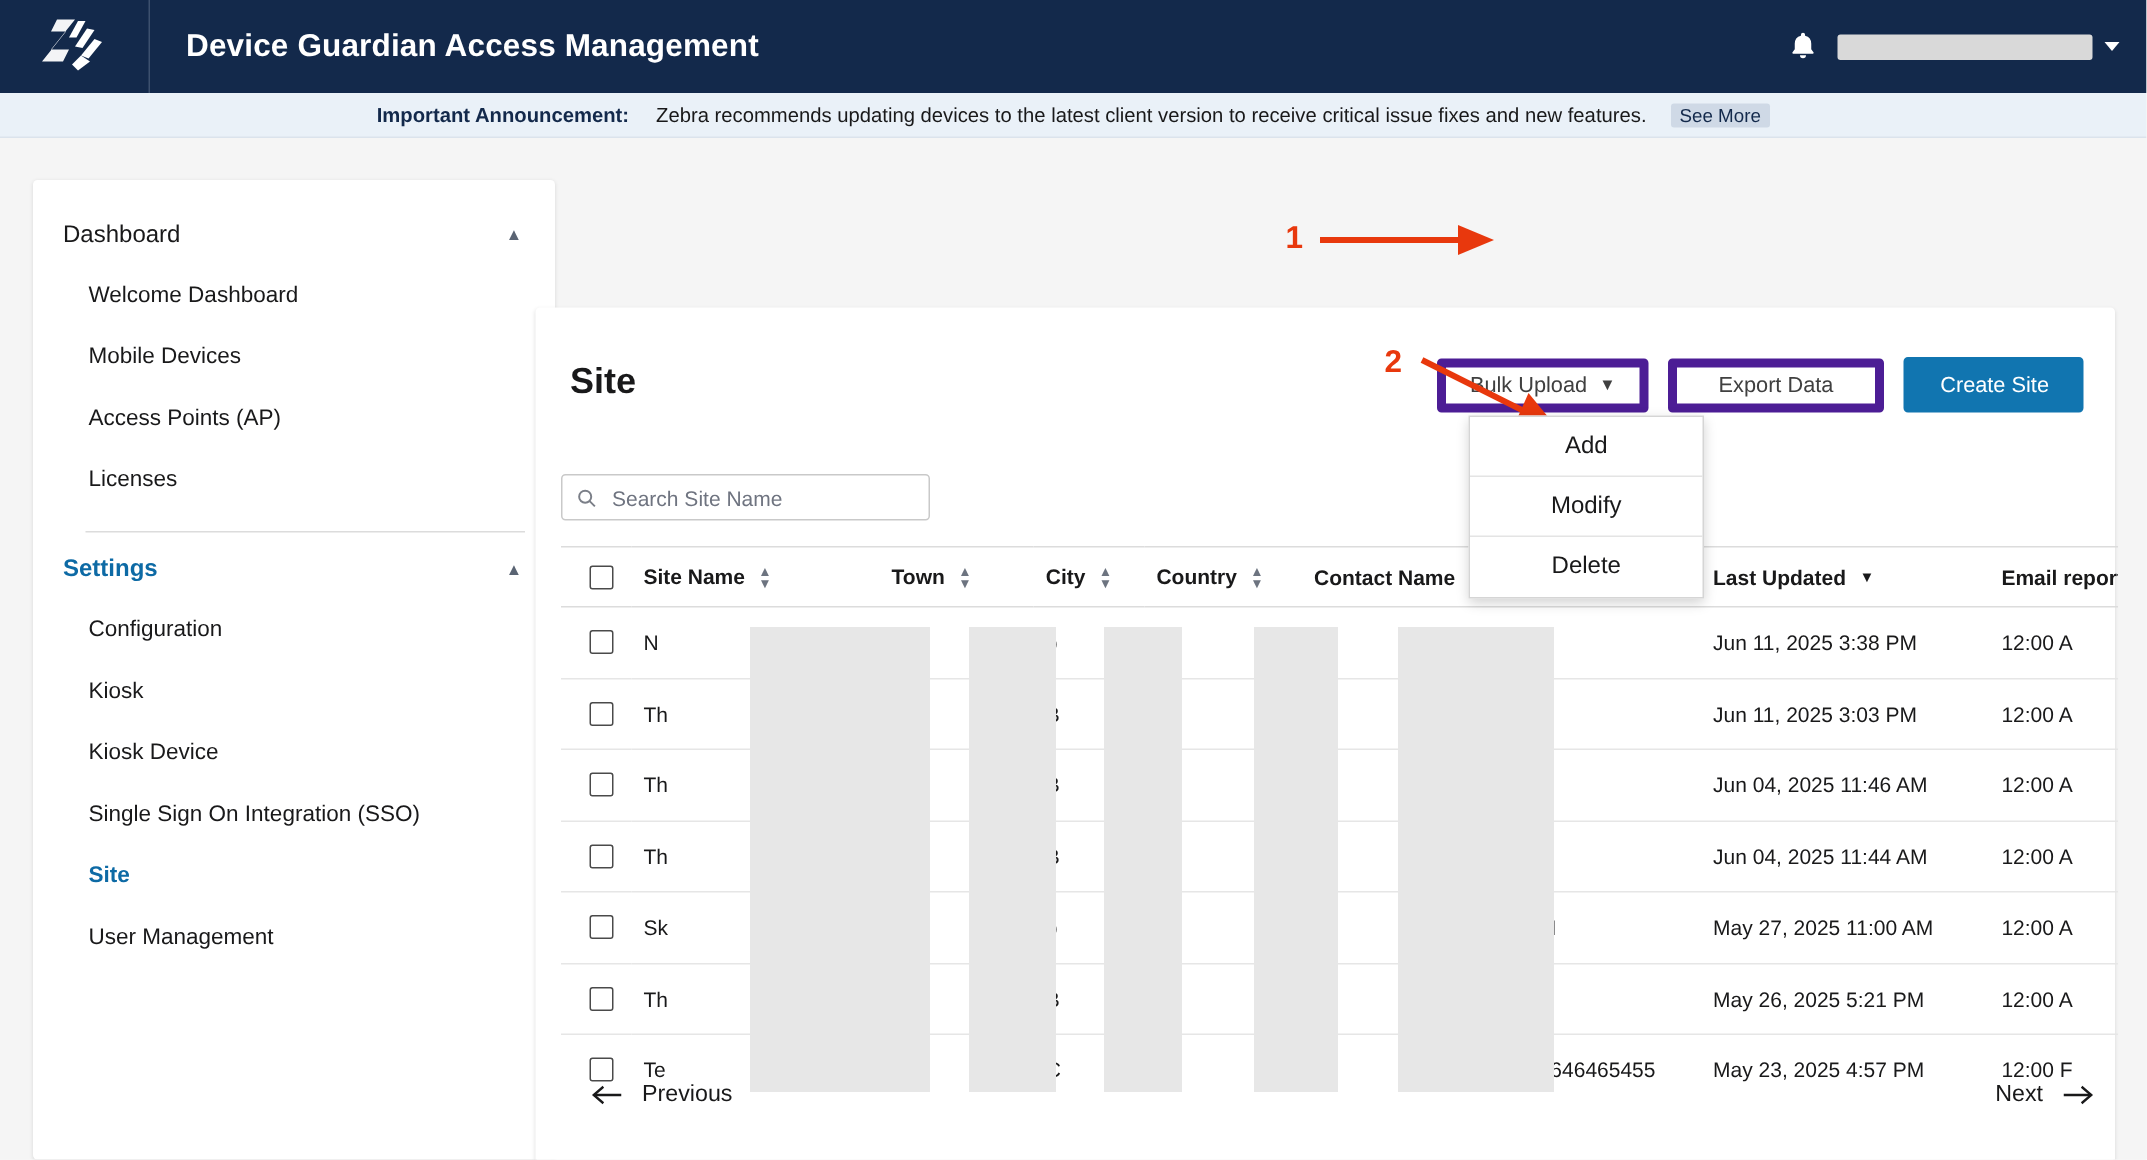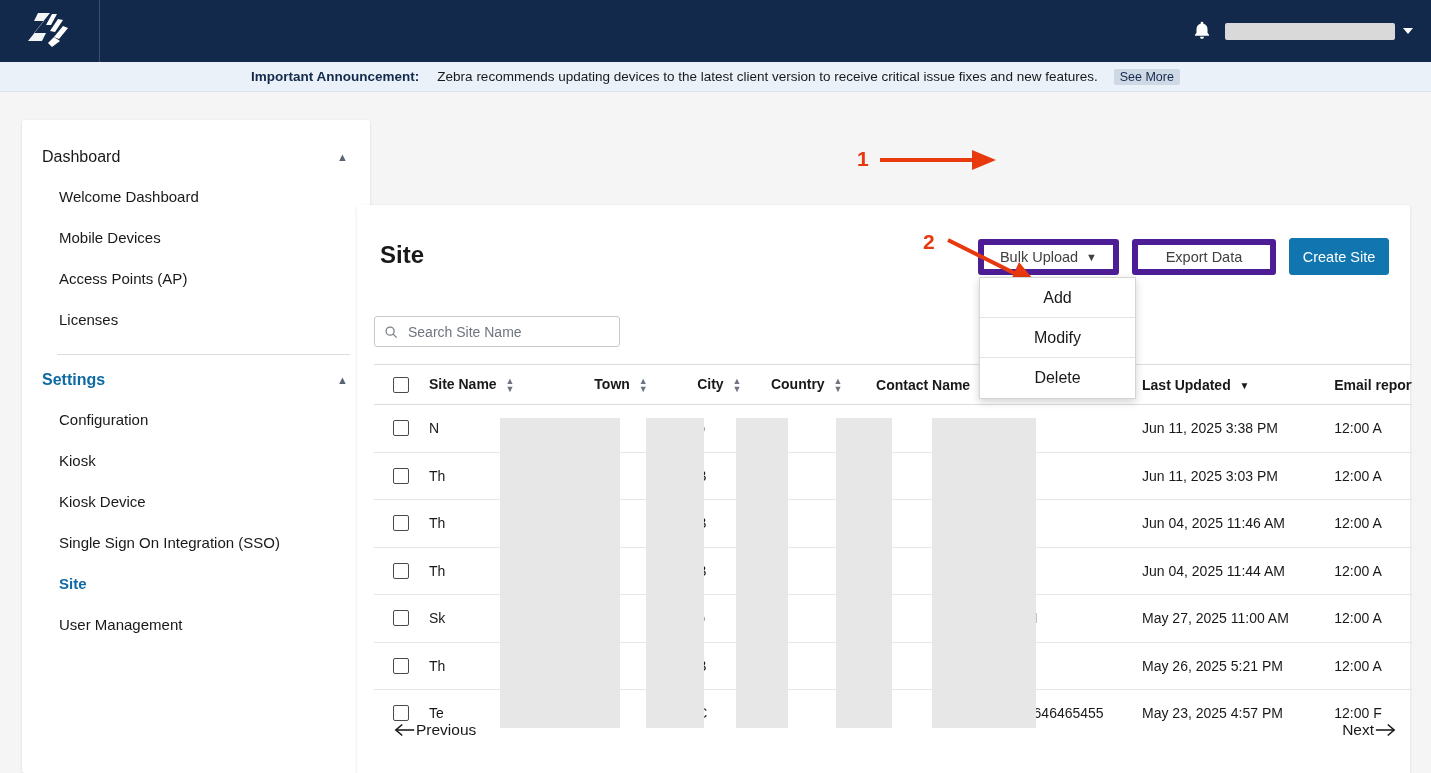--- a/index.html
+++ b/index.html
@@ -144,21 +144,21 @@
     width: 16px; height: 16px; border: 1.6px solid #4a4a4a; border-radius: 2px; display: block;
     margin-left: 11px; background: #ffffff;
   }
   .sort { display: inline-block; margin-left: 5px; color: #6d7480; font-size: 9px; line-height: 8px; vertical-align: middle; }
   .sort span { display: block; }
   .sort-active { color: #19191a; font-size: 10px; }
 
   
   .pager { position: absolute; left: 374px; bottom: 18px; width: 1038px; height: 40px; }
   .pg-btn {
-    display: flex; align-items: center; font-size: 15.5px; color: #19191a; cursor: pointer;
+    display: flex; align-items: center; gap: 12px; font-size: 15.5px; color: #19191a; cursor: pointer;
   }
   .pg-prev { position: absolute; left: 20px; top: 6px; }
   .pg-next { position: absolute; right: 16px; top: 6px; }
   .arrow-svg { width: 22px; height: 16px; }
 
   
   .anno-num {
     position: absolute; font-size: 21px; font-weight: bold; color: #e8380d; font-family: "Liberation Sans", sans-serif;
   }
   .anno-svg { position: absolute; pointer-events: none; }
@@ -173,20 +173,21 @@
       <svg class="zebra-logo" viewBox="0 0 52 40">
         <g fill="#ffffff">
           <path d="M14 2 L26 2 L10 22 L22 22 L18 30 L4 30 L20 10 L10 10 Z" opacity="0.95"></path>
           <path d="M28 3 L33 3 L27 14 L22 14 Z"></path>
           <path d="M34 8 L39 9 L31 21 L26 20 Z"></path>
           <path d="M39 15 L44 17 L35 28 L30 26 Z"></path>
           <path d="M30 26 L36 30 L28 36 L24 32 Z"></path>
         </g>
       </svg>
     </div>
+    <div class="app-title">Device Guardian Access Management</div>
     <div class="header-right">
       <div class="bell">
         <svg viewBox="0 0 24 24" width="22" height="22" fill="#ffffff">
           <path d="M12 2a1.5 1.5 0 0 1 1.5 1.5v.6A6 6 0 0 1 18 10v4l1.6 2.2a.6.6 0 0 1-.5 1H4.9a.6.6 0 0 1-.5-1L6 14v-4a6 6 0 0 1 4.5-5.9v-.6A1.5 1.5 0 0 1 12 2zM9.8 18.4h4.4a2.2 2.2 0 0 1-4.4 0z"></path>
         </svg>
       </div>
       <div class="user-chip">
         <span class="user-redact"></span>
         <span class="caret-down"></span>
       </div>
@@ -249,21 +250,21 @@
       <div class="main-head">
         <div class="page-title">Site</div>
         <div class="head-actions">
           <div class="btn btn-outline">
             <span>Bulk Upload</span>
             <span class="chev">▼</span>
           </div>
           <div class="btn btn-outline" style="width:144px;">
             <span>Export Data</span>
           </div>
-          <div class="btn btn-primary" style="height:37px;width:100px;">
+          <div class="btn btn-primary" style="height:37px;width:120px;justify-content:flex-end;">
             <span>Create Site</span>
           </div>
         </div>
       </div>
 
       <div class="dropdown">
         <div class="dropdown-item">
           <span>Add</span>
         </div>
         <div class="dropdown-item">

